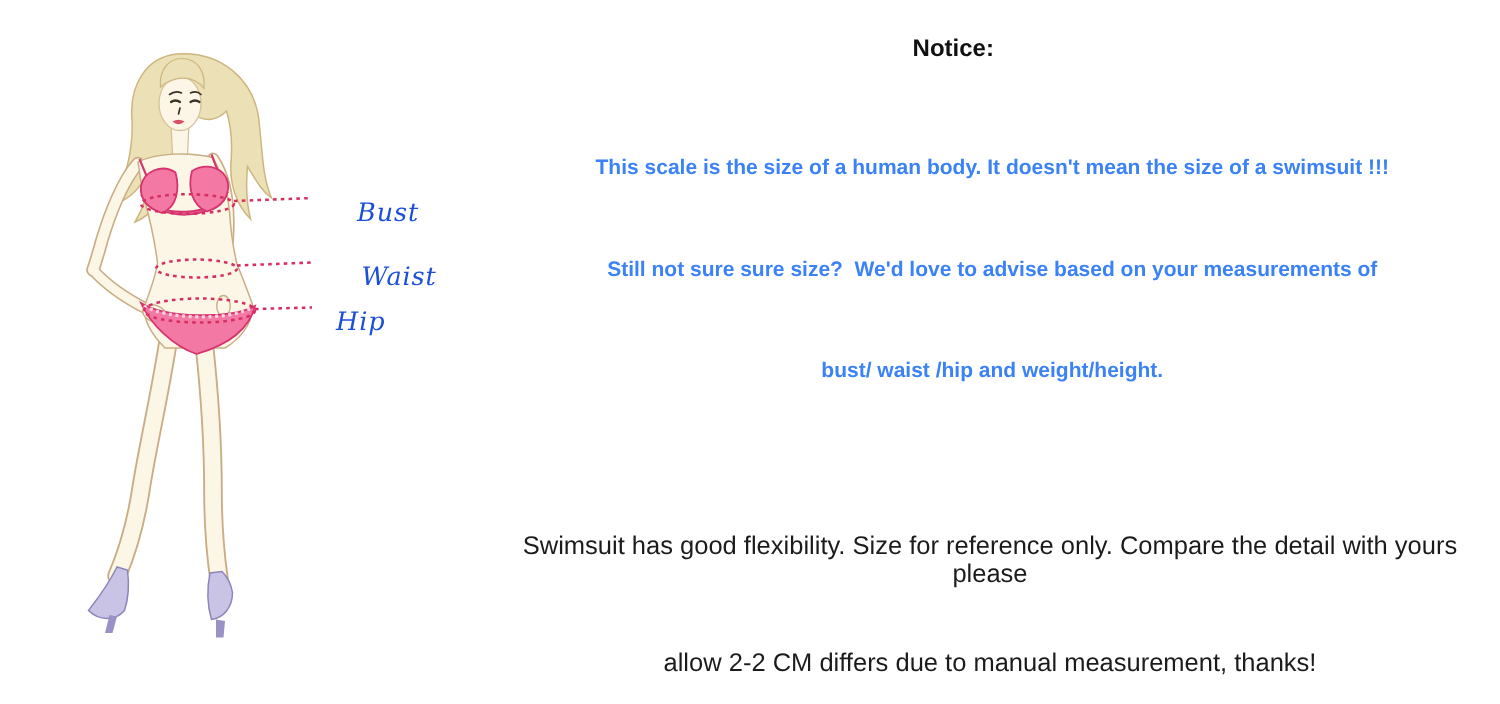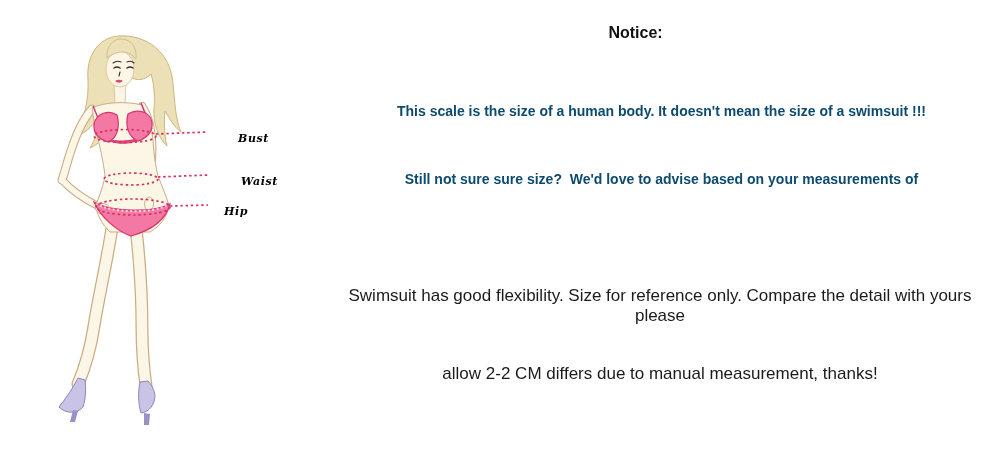--- a/index.html
+++ b/index.html
@@ -5,31 +5,31 @@
   html,body { margin:0; padding:0; background:#ffffff; }
   .page {
     position:relative; width:1000px; height:469px; background:#ffffff;
     font-family:"Liberation Sans", sans-serif; color:#1b1b1b; overflow:hidden;
   }
   
   .figure-area { position:absolute; left:30px; top:8px; width:250px; height:455px; }
   .figure-area svg { display:block; }
   .m-label {
     position:absolute; font-family:"DejaVu Serif", serif; font-style:italic;
-    font-weight:bold; font-size:11px; color:#000000; letter-spacing:.6px;
+    font-weight:normal; font-size:17px; color:#1d4ed8; letter-spacing:.6px;
     white-space:nowrap;
   }
   .m-label.bust  { left:208px; top:124px; }
   .m-label.waist { left:211px; top:167px; }
   .m-label.hip   { left:194px; top:197px; }
   
   .text-area { position:absolute; left:278px; top:0; width:715px;text-align:center; }
   .text-area div { white-space:pre-wrap; }
   .notice-title { margin-top:24px; font-size:16px; font-weight:bold; color:#111; }
-  .bold-para { margin:13px 0 0 52px; font-size:14px; font-weight:bold; line-height:22.5px; color:#0c4a6e; }
+  .bold-para { margin:13px 0 0 52px; font-size:14px; font-weight:bold; line-height:22.5px; color:#3b82f6; }
   .flex-note { margin:12px 0 0 49px; font-size:17px; line-height:19.5px; }
 </style>
 </head>
 <body>
 
 <div class="page">
 
   <div class="figure-area">
     <svg width="250" height="455" viewBox="0 0 250 455">
 
@@ -111,20 +111,21 @@
     <span class="m-label hip">Hip</span>
   </div>
 
   <div class="text-area">
 
     <div class="notice-title">Notice:</div>
 
     <div class="bold-para">
       <div>This scale is the size of a human body. It doesn't mean the size of a swimsuit !!!</div>
       <div>Still not sure sure size?  We'd love to advise based on your measurements of</div>
+      <div>bust/ waist /hip and weight/height.</div>
     </div>
 
     <div class="flex-note">
       <div>Swimsuit has good flexibility. Size for reference only. Compare the detail with yours please</div>
       <div>allow 2-2 CM differs due to manual measurement, thanks!</div>
     </div>
 
   </div>
 </div>
 

